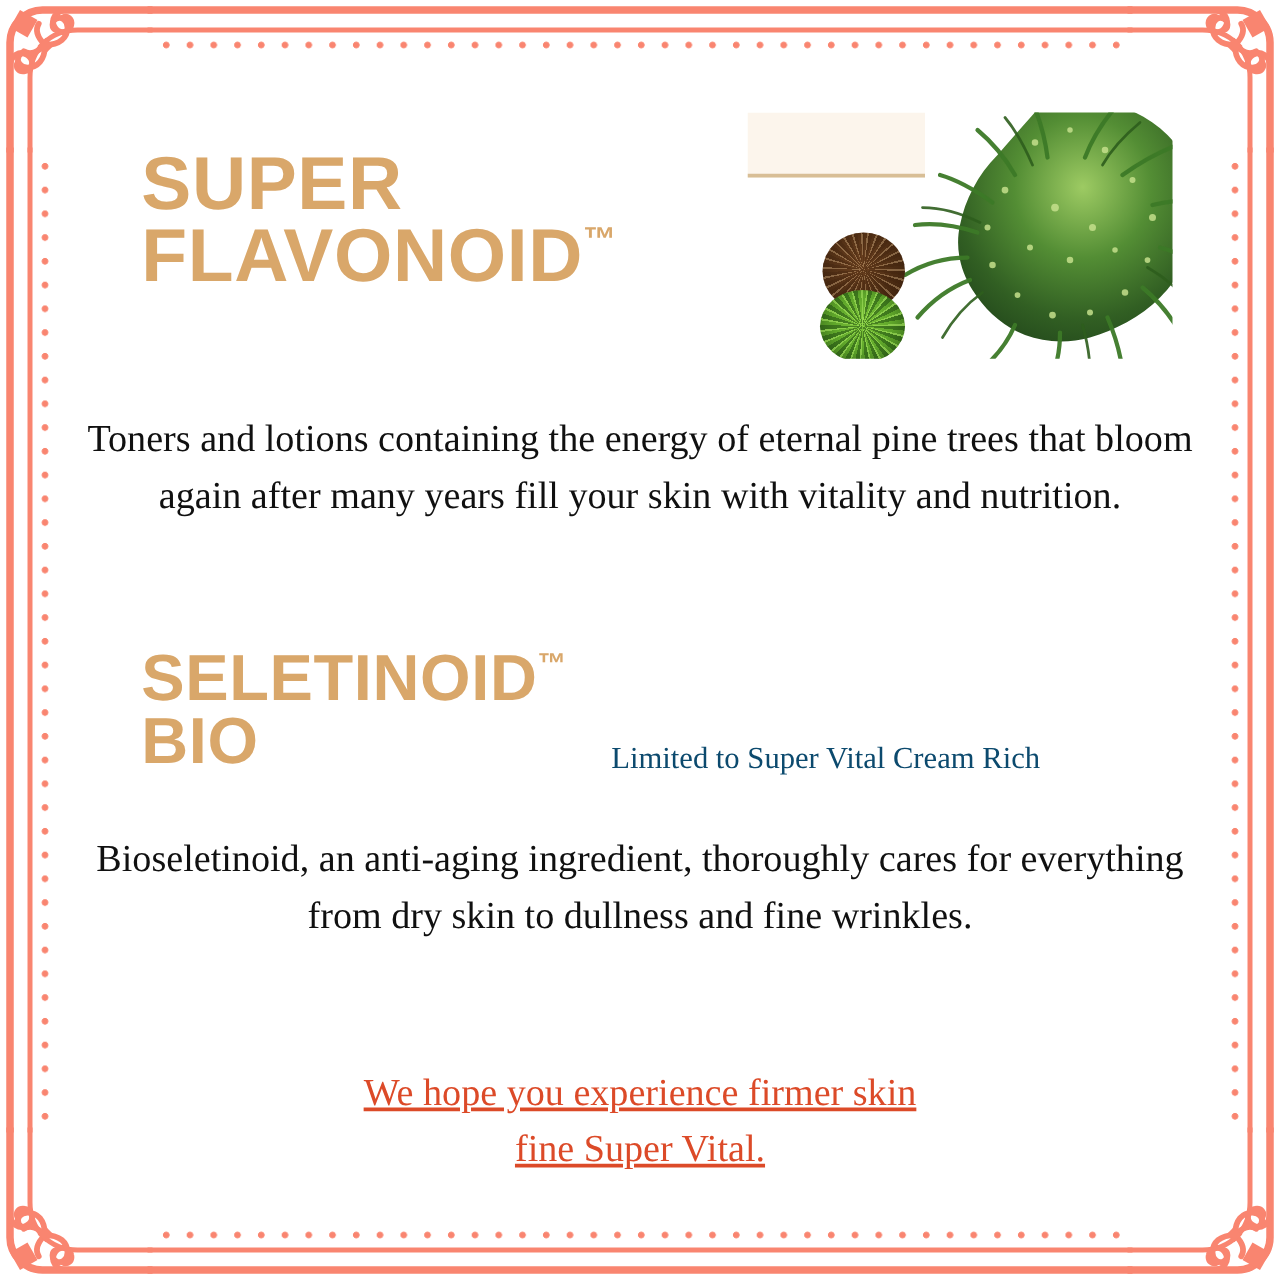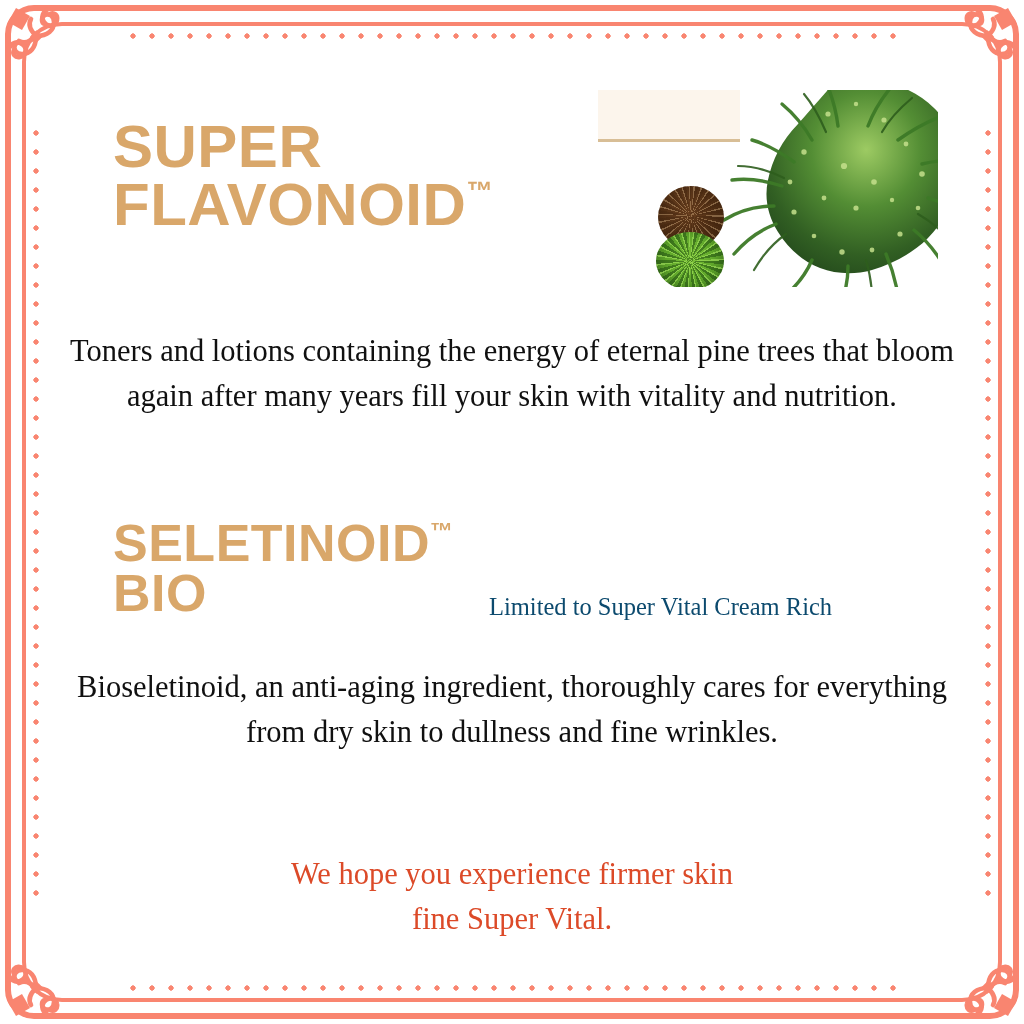--- a/index.html
+++ b/index.html
@@ -145,20 +145,21 @@
 
   .closing {
     position: absolute;
     left: 10px;
     right: 10px;
     top: 812px;
     text-align: center;
     color: #DC4A28;
     font-size: 30.5px;
     line-height: 1.46;
+    text-decoration: underline;
   }
 
   
   .photo {
     position: absolute;
     left: 558px;
     top: 50px;
     width: 340px;
     height: 197px;
     overflow: hidden;

